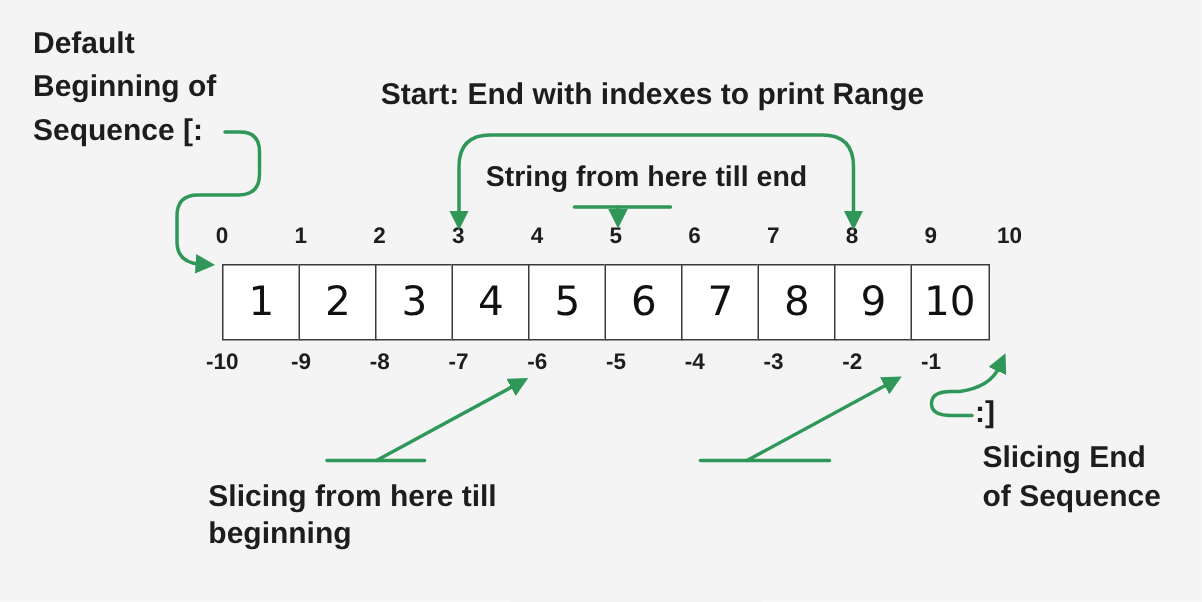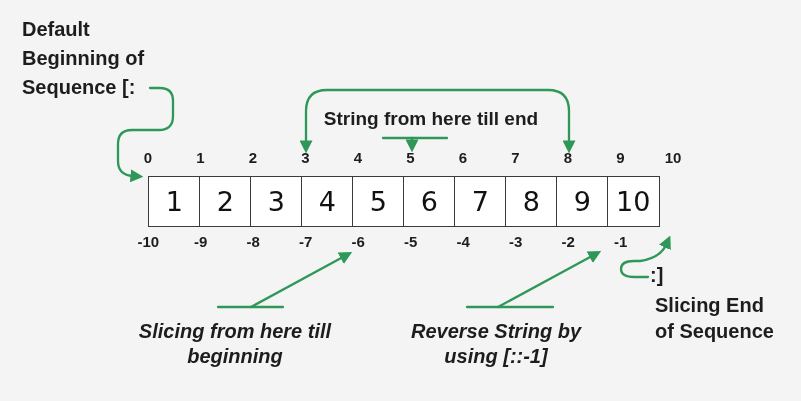--- a/index.html
+++ b/index.html
@@ -17,38 +17,39 @@
   .ruler span{ width:52.5px; text-align:center; }
   .ruler-top{ left:121.75px; top:149px; }
   .ruler-bottom{ left:122px; top:233px; }
   .cells{ position:absolute; left:148px; top:176px; display:flex; }
   .cell{
     width:52.5px; height:51px; background:#ffffff; border:1.5px solid #3b3b3b;
     box-sizing:border-box; display:flex; align-items:center; justify-content:center;
     font-family:"DejaVu Sans",sans-serif; font-size:27px; color:#111;
   }
   .cell + .cell{ margin-left:-1.5px; }
-  .annot-center{ transform:translateX(-50%); text-align:center;
-          font-size:20px; line-height:25px;font-style:italic; }
+  .annot-center{ transform:translateX(-50%); text-align:left;
+          font-size:20px; line-height:25px; }
   .annot-slice-begin{ left:235px; top:319px; }
   .annot-reverse{ left:496px; top:319px; }
   .annot-end-bracket{ left:650px; top:264px; font-size:20px; }
   .annot-default-end{ left:655px; top:292px; font-size:20px; line-height:26px; }
   svg.overlay{ position:absolute; left:0; top:0; pointer-events:none; }
   svg.overlay path{ fill:none; stroke-width:2.3; stroke-linecap:round; }
 </style>
 </head>
 <body>
 
 <div class="canvas">
 
   <div class="annot annot-topleft">Default
 Beginning of
 Sequence  [:</div>
 
+  <div class="title">Start: End with indexes to print Range</div>
 
   <div class="annot annot-slice-end">String from here till end</div>
 
   <div class="ruler ruler-top">
     <span>0</span>
     <span>1</span>
     <span>2</span>
     <span>3</span>
     <span>4</span>
     <span>5</span>
@@ -81,22 +82,20 @@
     <span>-5</span>
     <span>-4</span>
     <span>-3</span>
     <span>-2</span>
     <span>-1</span>
   </div>
 
   <div class="annot annot-center annot-slice-begin">Slicing from here till
 beginning</div>
 
-  <div class="annot annot-center annot-reverse">Reverse String by
-using [::-1]</div>
 
   <div class="annot annot-end-bracket">:]</div>
 
   <div class="annot annot-default-end">Slicing End
 of Sequence</div>
 
   <svg class="overlay" width="801" height="401" viewBox="0 0 801 401">
     <defs>
       <marker id="ah" viewBox="0 0 10 10" refX="2" refY="5" markerWidth="13" markerHeight="13" markerUnits="userSpaceOnUse" orient="auto-start-reverse">
         <path d="M0,0 L10,5 L0,10 z" style="fill:#2f9758;stroke:none" fill="#2f9758"></path>

